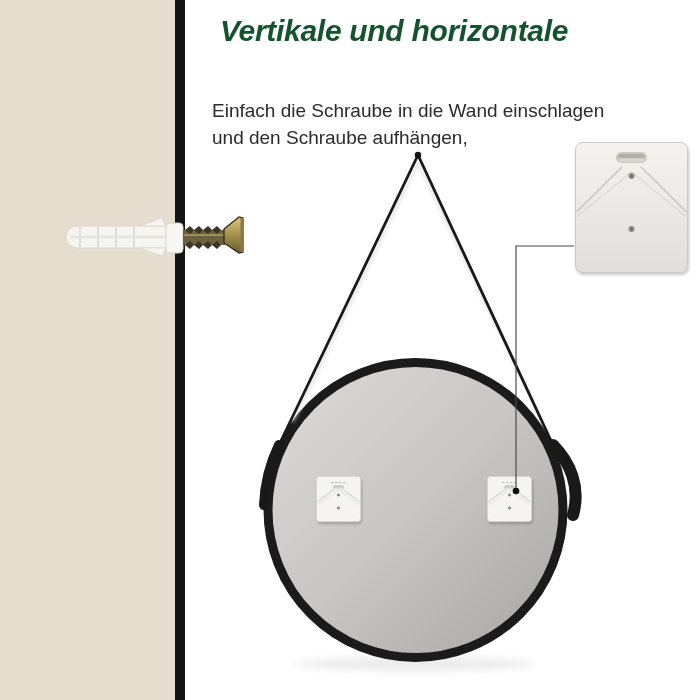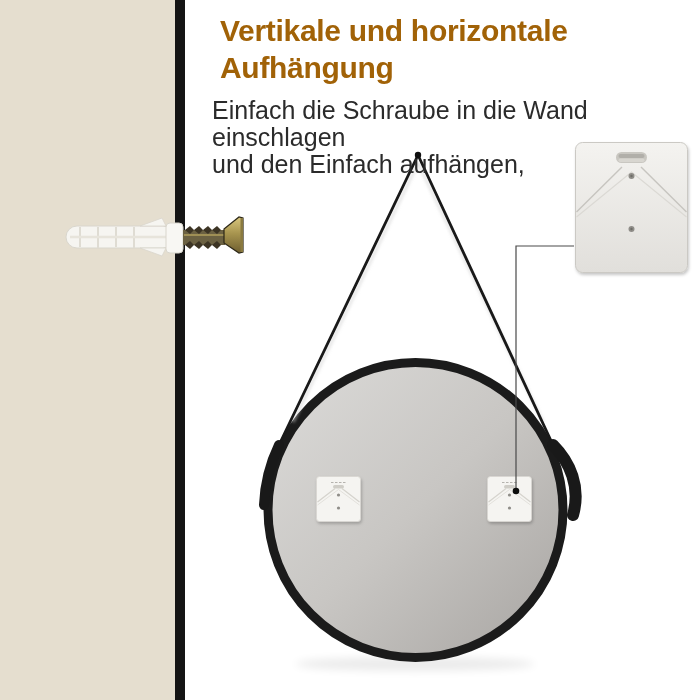--- a/index.html
+++ b/index.html
@@ -2,25 +2,25 @@
 <html><head>
 <meta charset="utf-8">
 <style>
   html,body{margin:0;padding:0;background:#ffffff;}
   .stage{position:relative;width:700px;height:700px;background:#ffffff;overflow:hidden;
          font-family:"Liberation Sans",sans-serif;}
   .wall{position:absolute;left:0;top:0;width:175px;height:700px;background:#e5decf;}
   .divider{position:absolute;left:175px;top:0;width:10px;height:700px;background:#141414;}
   .artwork{position:absolute;left:0;top:0;width:700px;height:700px;}
   .title-block{position:absolute;left:220px;top:12px;width:470px;
-               font-weight:bold;color:#a16207;
+               font-weight:bold;font-style:italic;color:#14532d;
                font-size:30px;line-height:37px;letter-spacing:-0.3px;}
   .title-block span{display:block;}
   .desc-block{position:absolute;left:212px;top:97px;width:480px;
-              color:#2b2b2b;font-size:25px;line-height:27px;font-weight:400;}
+              color:#2b2b2b;font-size:19px;line-height:27px;font-weight:400;}
   .desc-block span{display:block;}
 </style>
 </head>
 <body>
 
 <div class="stage">
 
   <div class="wall"></div>
   <div class="divider"></div>
 
@@ -113,21 +113,20 @@
       <rect x="43.5" y="16.5" width="26" height="3.5" rx="1.75" fill="#d8d6d0"></rect>
       <circle cx="56.5" cy="34" r="3" fill="#8f8d88"></circle>
       <circle cx="56.5" cy="34" r="1.2" fill="#6e6c67"></circle>
       <circle cx="56.5" cy="87" r="3" fill="#8f8d88"></circle>
       <circle cx="56.5" cy="87" r="1.2" fill="#6e6c67"></circle>
     </g>
   </svg>
 
   <div class="title-block">
     <span>Vertikale und horizontale</span>
-    <span>Aufhängung</span>
   </div>
 
   <div class="desc-block">
     <span>Einfach die Schraube in die Wand einschlagen</span>
-    <span>und den Einfach aufhängen,</span>
+    <span>und den Schraube aufhängen,</span>
   </div>
 
 </div>
 
 </body></html>

